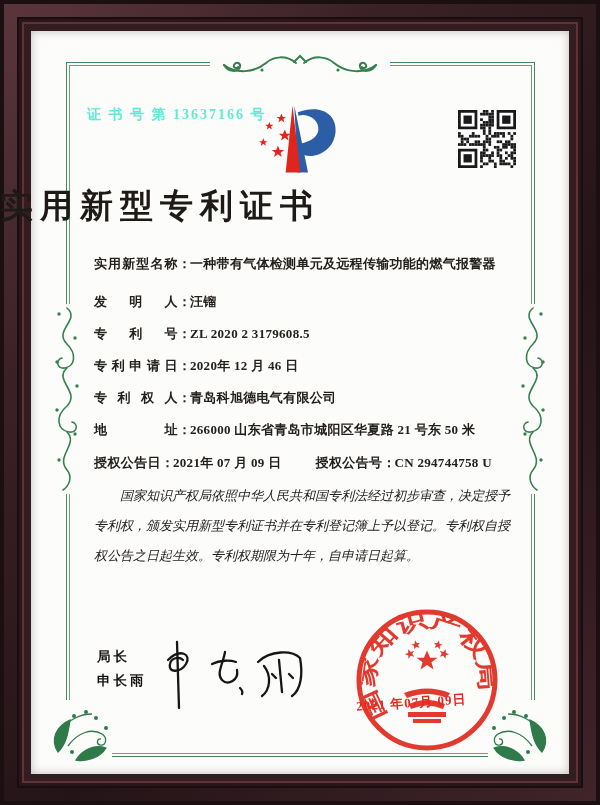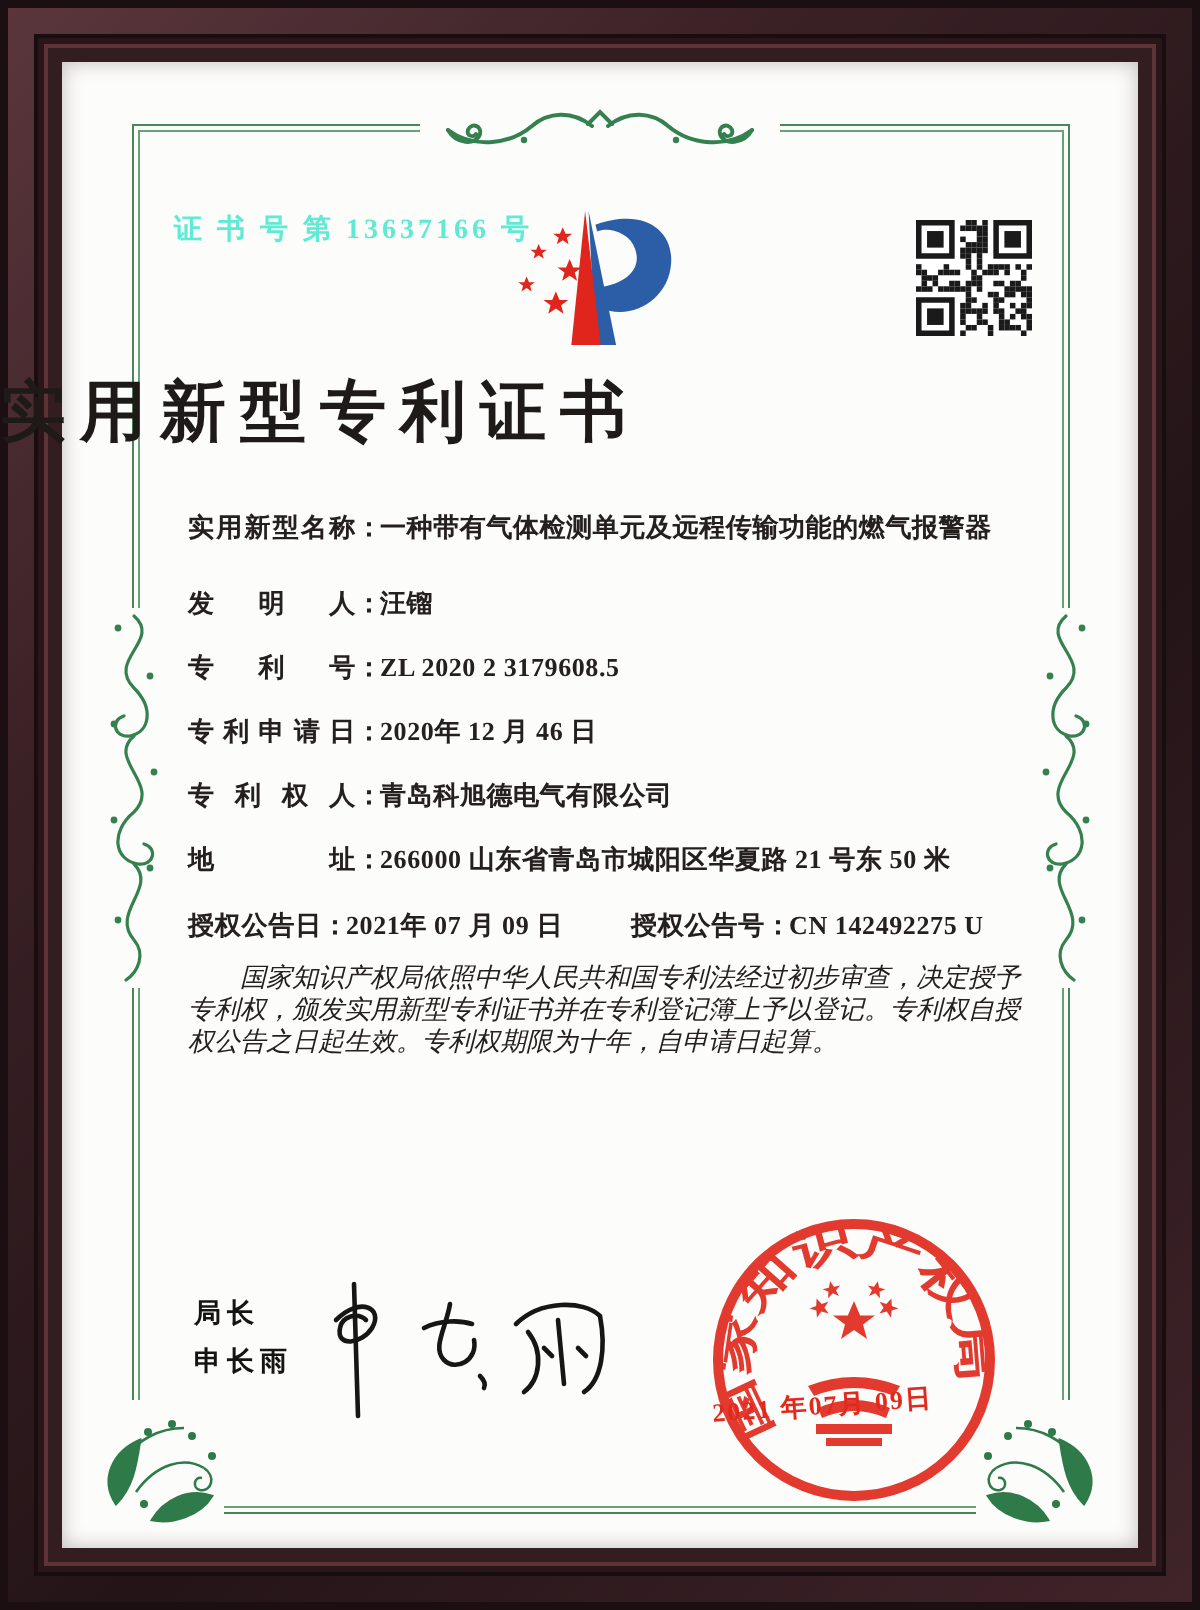--- a/index.html
+++ b/index.html
@@ -26,21 +26,21 @@
   .title{position:absolute;left:0;right:0;top:184px;
          font-size:33px;font-weight:700;letter-spacing:7px;color:#1e1a18;}
   .row{position:absolute;left:94px;width:430px;font-size:13px;font-weight:600;
        color:#24201e;white-space:nowrap;letter-spacing:.4px;}
   .flabel{display:inline-block;width:84px;text-align:justify;text-align-last:justify;
           vertical-align:top;}
   .fcolon{display:inline-block;width:12px;}
   .fvalue{letter-spacing:.3px;}
   .grant2{margin-left:34px;}
   .paras{position:absolute;left:94px;top:481px;width:416px;font-size:13px;
-         line-height:16px;font-style:italic;color:#242020;text-align:justify;}
+         line-height:30px;font-style:italic;color:#242020;text-align:justify;}
   .paras p{margin:0;text-indent:2em;}
   .commish{position:absolute;left:97px;font-family:"Liberation Sans",sans-serif;
            font-weight:700;font-size:13.5px;letter-spacing:3px;color:#161412;text-align:center;}
   .seal-date{position:absolute;left:356px;top:693px;width:140px;color:#e02a1e;
              font-weight:700;font-size:13px;letter-spacing:1px;
              transform:rotate(-4deg);white-space:nowrap;}
   svg{display:block;}
 </style>
 </head>
 <body>
@@ -328,21 +328,21 @@
   <span class="flabel">专利申请日</span><span class="fcolon">：</span><span class="fvalue">2020年 12 月 46 日</span>
 </div>
 <div class="row" style="top:389px">
   <span class="flabel">专利权人</span><span class="fcolon">：</span><span class="fvalue">青岛科旭德电气有限公司</span>
 </div>
 <div class="row" style="top:421px">
   <span class="flabel">地址</span><span class="fcolon">：</span><span class="fvalue">266000 山东省青岛市城阳区华夏路 21 号东 50 米</span>
 </div>
 
 <div class="row" style="top:454px">
-  <span>授权公告日</span><span class="fcolon">：</span><span class="fvalue">2021年 07 月 09 日</span><span class="grant2">授权公告号</span><span class="fcolon">：</span><span class="fvalue">CN 142492275 U</span>
+  <span>授权公告日</span><span class="fcolon">：</span><span class="fvalue">2021年 07 月 09 日</span><span class="grant2">授权公告号</span><span class="fcolon">：</span><span class="fvalue">CN 294744758 U</span>
 </div>
 
 <div class="paras">
   <p>国家知识产权局依照中华人民共和国专利法经过初步审查，决定授予专利权，颁发实用新型专利证书并在专利登记簿上予以登记。专利权自授权公告之日起生效。专利权期限为十年，自申请日起算。</p>
 </div>
 
 <div class="commish" style="top:648px">局长</div>
 <div class="commish" style="top:672px">申长雨</div>
 
 <svg class="orn" style="left:146px;top:634px" width="160" height="80" viewBox="0 0 160 80">

